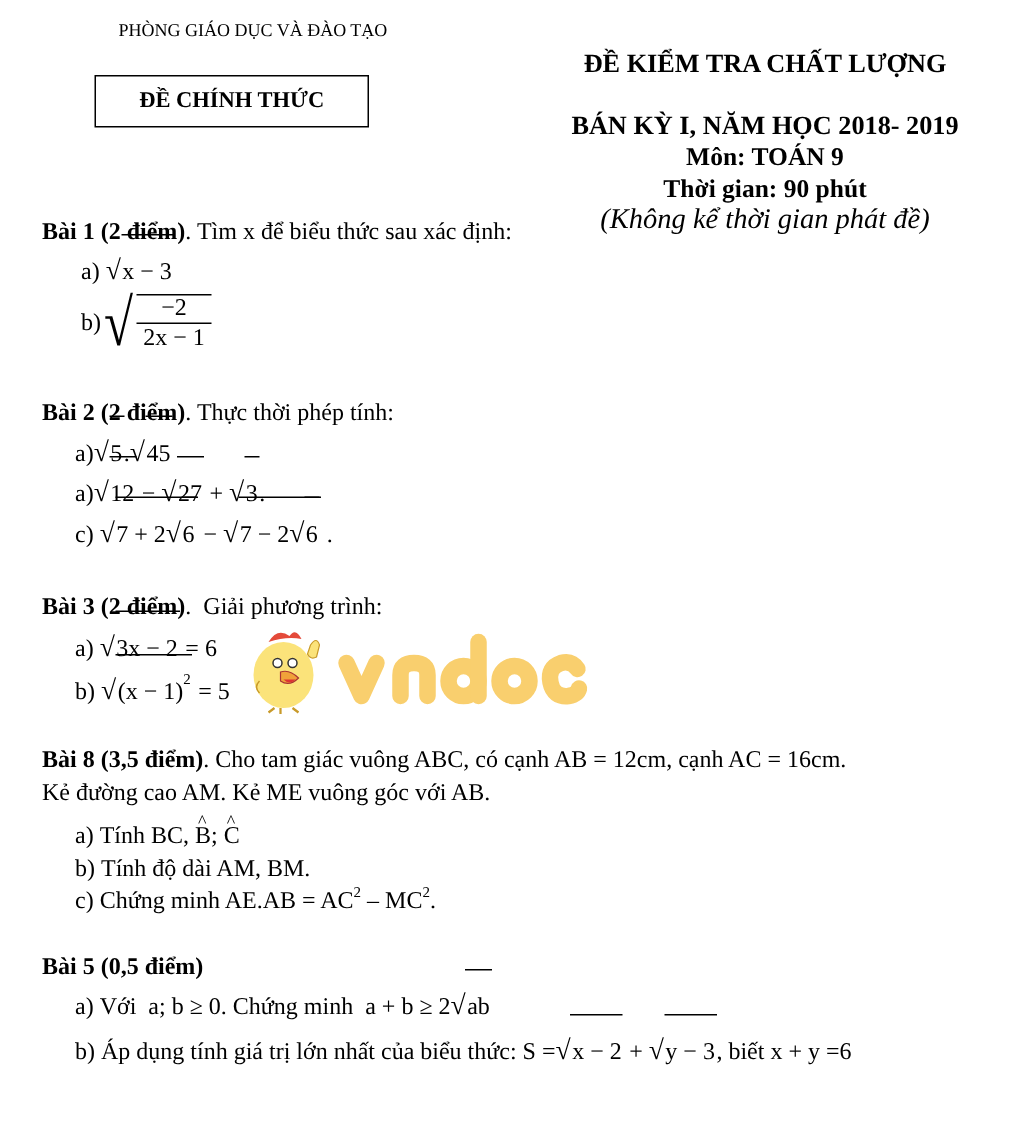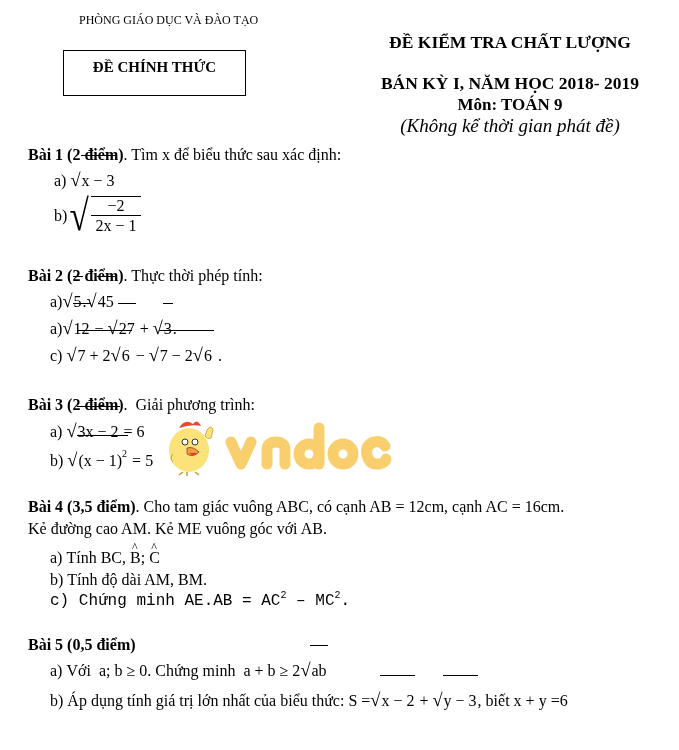--- a/index.html
+++ b/index.html
@@ -7,21 +7,21 @@
     width: 679px; height: 750px; position: relative; overflow: hidden;
     font-family: "Liberation Serif", "DejaVu Serif", serif;
     color: #000; font-size: 16px;
   }
   .abs { position: absolute; white-space: nowrap; }
   .b { font-weight: bold; }
 
   
   .dept { left: 36px; top: 13px; font-size: 12px; margin-left: 43px; }
   .official-box {
-    left: 63px; top: 50px; width: 183px; height: 46px;
+    left: 63px; top: 50px; width: 183px; height: 35px;
     border: 1px solid #000; box-sizing: border-box;
     text-align: center; line-height: 33px; font-weight: bold; font-size: 15px;
   }
   .hdr-right { left: 345px; top: 12px; width: 330px; text-align: center; }
   .hdr-right div { line-height: 21px; }
   .hdr-right .l1, .hdr-right .l2 { font-weight: bold; font-size: 17.5px; margin-top: 20px; }
   .hdr-right .l3, .hdr-right .l4 { font-weight: bold; font-size: 17px; }
   .hdr-right .l5 { font-style: italic; font-size: 19px; }
 
   
@@ -41,20 +41,21 @@
 </style>
 </head>
 <body>
 
 <div class="abs dept">PHÒNG GIÁO DỤC VÀ ĐÀO TẠO</div>
 <div class="abs official-box">ĐỀ CHÍNH THỨC</div>
 <div class="abs hdr-right">
   <div class="l1">ĐỀ KIỂM TRA CHẤT LƯỢNG</div>
   <div class="l2">BÁN KỲ I,  NĂM HỌC 2018- 2019</div>
   <div class="l3">Môn:  TOÁN 9</div>
+  <div class="l4">Thời gian: 90 phút</div>
   <div class="l5">(Không kể thời gian phát đề)</div>
 </div>
 
 <div class="abs" style="left:28px; top:146px;">
   <span class="b">Bài 1 (2 điểm)</span><span>. Tìm x để biểu thức sau xác định:</span>
 </div>
 <div class="abs" style="left:54px; top:170px;">
   <span>a)</span>
   <span class="rad"><span class="sym">√</span><span class="ov">x − 3</span></span>
 </div>
@@ -108,30 +109,30 @@
     <path d="M66 28 L76 50 L86 28"></path>
     <path d="M102 50 V36 q0 -8 9 -8 q9 0 9 8 V50"></path>
     <circle cx="144" cy="40" r="10"></circle>
     <path d="M154 14 V50"></path>
     <circle cx="178" cy="40" r="10"></circle>
     <path d="M220 32 q-4 -6 -11 -4 q-9 3 -7 13 q2 10 12 9 q6 -1 7 -5"></path>
   </g>
 </svg>
 
 <div class="abs" style="left:28px; top:498px;">
-  <span class="b">Bài 4 (3,5 điểm)</span><span>. Cho tam giác vuông ABC, có cạnh AB = 12cm, cạnh AC = 16cm.</span>
+  <span class="b">Bài 8 (3,5 điểm)</span><span>. Cho tam giác vuông ABC, có cạnh AB = 12cm, cạnh AC = 16cm.</span>
 </div>
 <div class="abs" style="left:28px; top:520px;">Kẻ đường cao AM. Kẻ ME vuông góc với AB.</div>
 <div class="abs" style="left:50px; top:549px;">
   <span>a)</span>&nbsp;<span style="white-space:pre">Tính BC, </span><span class="hat">B</span><span style="white-space:pre">; </span><span class="hat">C</span>
 </div>
 <div class="abs" style="left:50px; top:571px;">
   <span>b)</span>&nbsp;<span>Tính độ dài AM, BM.</span>
 </div>
-<div class="abs" style="left:50px; top:592px;font-family:Liberation Mono, monospace;">
+<div class="abs" style="left:50px; top:592px;">
   <span>c)</span>&nbsp;<span>Chứng minh AE.AB = AC</span><sup>2</sup><span style="white-space:pre"> – MC</span><sup>2</sup><span>.</span>
 </div>
 
 <div class="abs" style="left:28px; top:636px;">
   <span class="b">Bài 5 (0,5 điểm)</span>
 </div>
 <div class="abs" style="left:50px; top:660px;">
   <span>a)</span>&nbsp;<span style="white-space:pre">Với  a; b ≥ 0. Chứng minh  a + b ≥ 2</span><span class="rad"><span class="sym">√</span><span class="ov">ab</span></span>
 </div>
 <div class="abs" style="left:50px; top:690px;">

